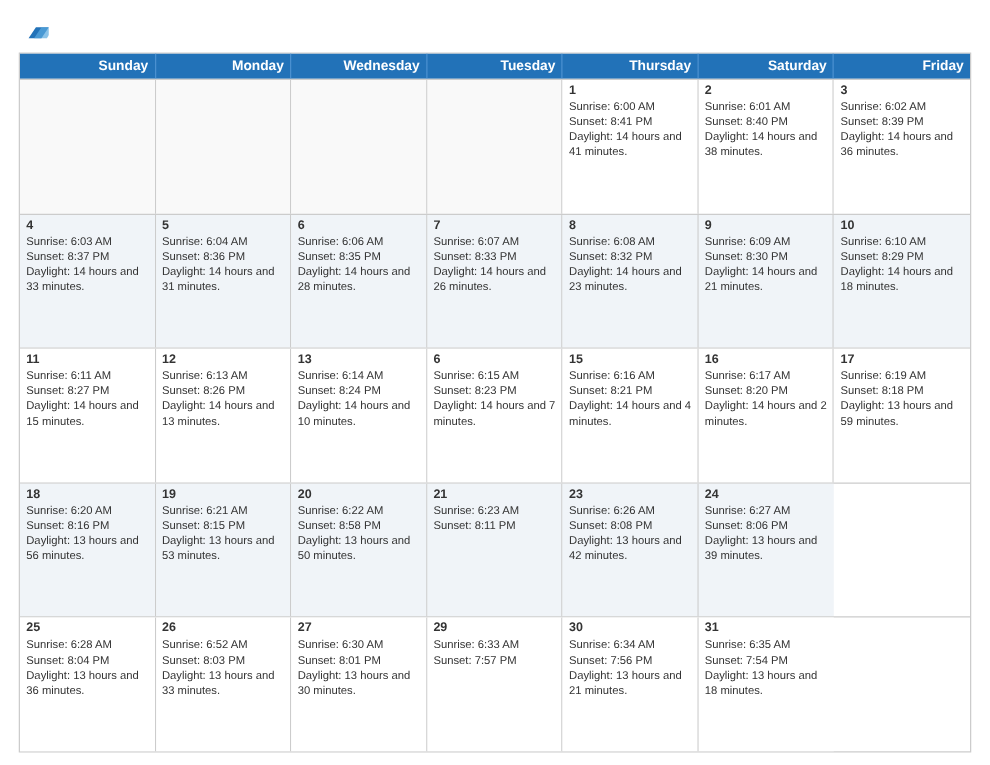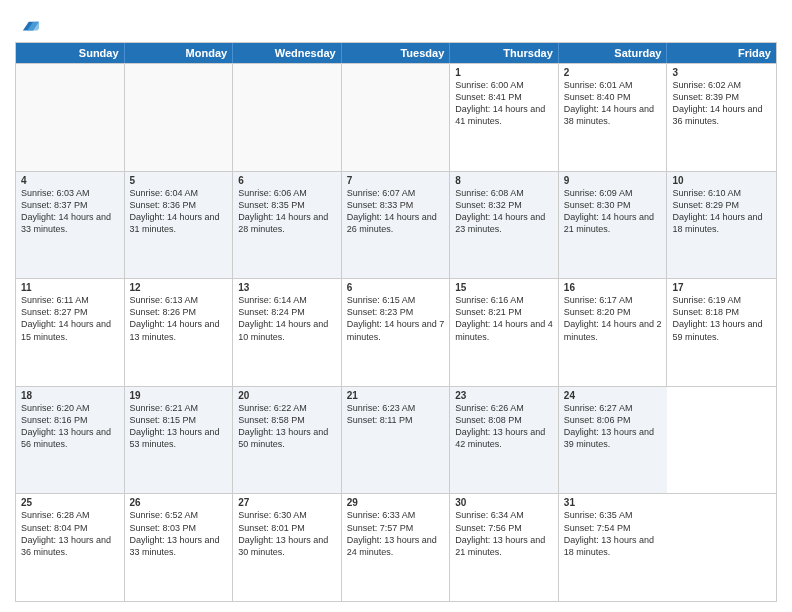--- a/index.html
+++ b/index.html
@@ -312,21 +312,20 @@
           <div class="cal-cell">
             <div class="day-num">27</div>
             <div class="cell-line">Sunrise: 6:30 AM</div>
             <div class="cell-line">Sunset: 8:01 PM</div>
             <div class="cell-line">Daylight: 13 hours and 30 minutes.</div>
           </div>
           <div class="cal-cell">
             <div class="day-num">29</div>
             <div class="cell-line">Sunrise: 6:33 AM</div>
             <div class="cell-line">Sunset: 7:57 PM</div>
-            <div class="cell-line">Daylight: 13 hours and 24 minutes.</div>
           </div>
           <div class="cal-cell">
             <div class="day-num">30</div>
             <div class="cell-line">Sunrise: 6:34 AM</div>
             <div class="cell-line">Sunset: 7:56 PM</div>
             <div class="cell-line">Daylight: 13 hours and 21 minutes.</div>
           </div>
           <div class="cal-cell">
             <div class="day-num">31</div>
             <div class="cell-line">Sunrise: 6:35 AM</div>

